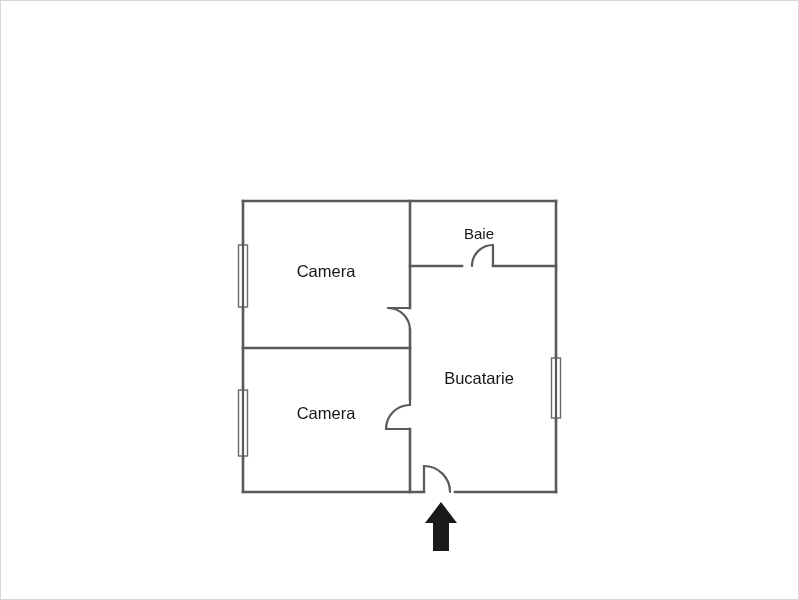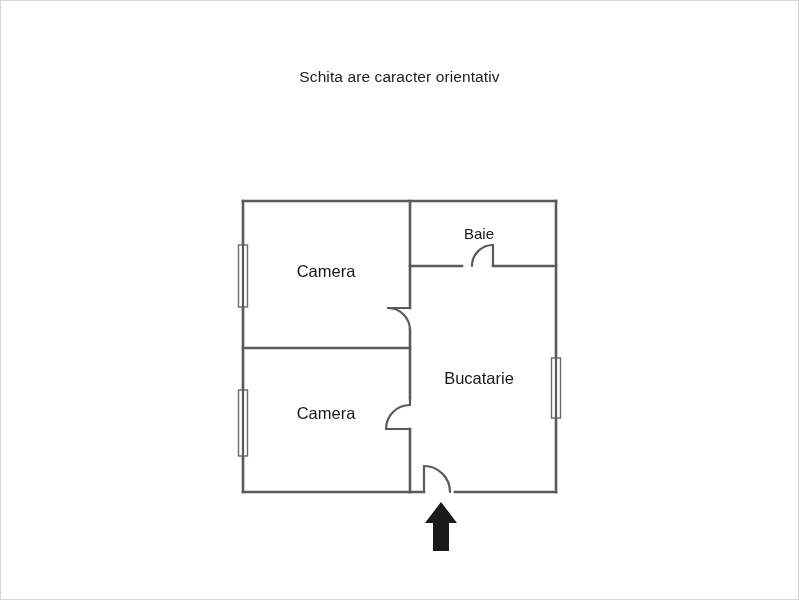--- a/index.html
+++ b/index.html
@@ -55,21 +55,20 @@
     height: 80px;
   }
 </style>
 </head>
 <body>
 
 <div id="root">
 
   <div id="frame-border"></div>
 
-  <div id="plan-title">Schita are caracter orientativ</div>
 
   <svg id="floorplan-svg" width="799" height="600" viewBox="0 0 799 600">
 
     <g fill="none" stroke="#5a5a5a" stroke-width="2.6" stroke-linecap="square">
 
       <line x1="243" y1="201" x2="556" y2="201"></line>
 
       <line x1="243" y1="201" x2="243" y2="492"></line>
 
       <line x1="556" y1="201" x2="556" y2="358"></line>

